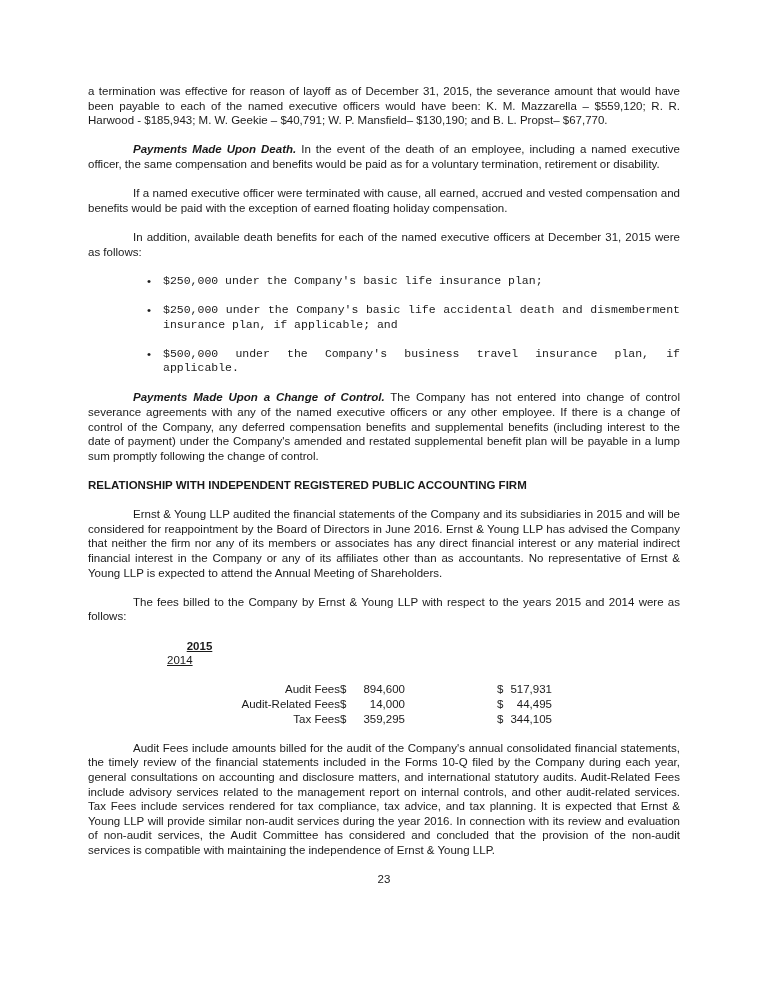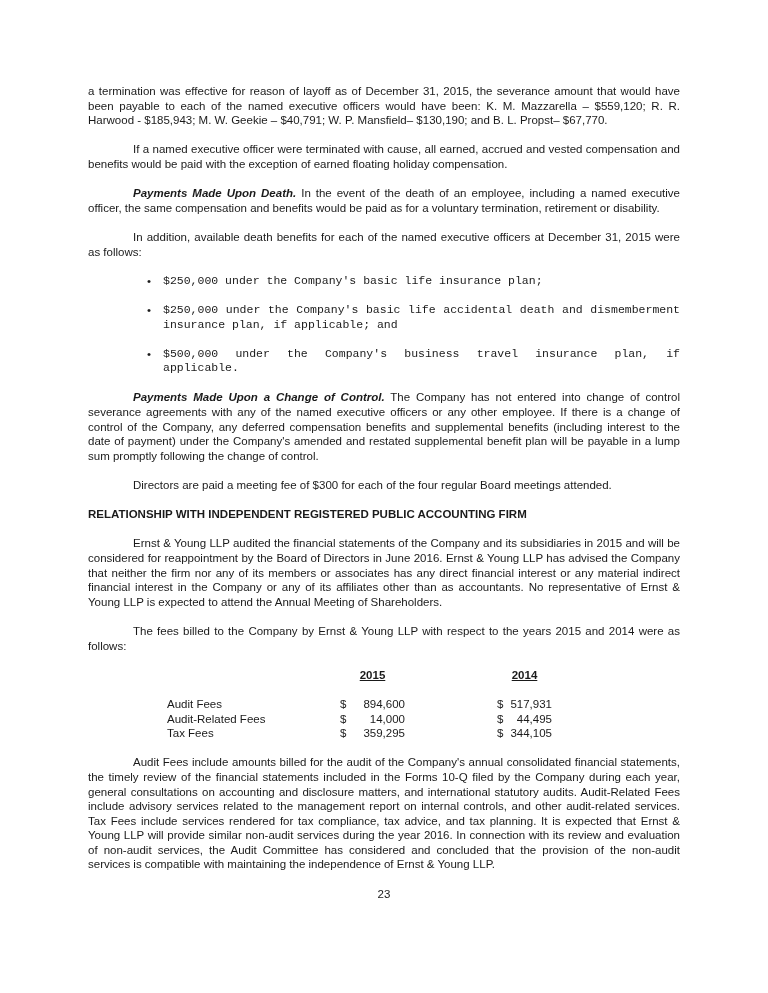--- a/index.html
+++ b/index.html
@@ -36,44 +36,44 @@
     margin: 0 0 14.6px 0;
     text-align: left;
   }
   .bullets { margin: 0 0 0 59px; }
   .bullet-row { display: flex; margin: 0 0 14.6px 0; }
   .bullet-char { width: 16px; flex: none; }
   .bullet-text { flex: 1; text-align: justify; font-family: Liberation Mono, monospace; }
 
   .fees { margin: 0 0 14.6px 79px; }
   .fees-row, .fees-head { display: flex; }
-  .fees-head { margin-bottom: 14.6px; }
-  .f-label { width: 173px; flex: none; }
+  .fees-head { margin-bottom: 14.6px; flex-direction: column; }
+  .f-label { width: 173px; flex: none; text-align: right; }
   .f-col1 { width: 65px; flex: none; display: flex; justify-content: space-between; }
   .f-gap { width: 92px; flex: none; }
   .f-col2 { width: 55px; flex: none; display: flex; justify-content: space-between; }
   .f-h1 { width: 65px; flex: none; text-align: center; font-weight: bold; text-decoration: underline; }
-  .f-h2 { width: 55px; flex: none; text-align: center; font-weight: bold; text-decoration: underline; }
+  .f-h2 { width: 55px; flex: none; text-align: left; font-weight: normal; text-decoration: underline; }
 
   .last-para { margin-bottom: 0; }
   .footer {
     text-align: center;
     margin-top: 4px;
   }
 </style>
 </head>
 <body>
 
 <div class="page">
 
   <p class="body">a termination was effective for reason of layoff as of December 31, 2015, the severance amount that would have been payable to each of the named executive officers would have been:  K. M. Mazzarella – $559,120; R. R. Harwood - $185,943; M. W. Geekie – $40,791; W. P. Mansfield– $130,190; and B. L. Propst– $67,770.</p>
 
+  <p class="body indent"><span class="lead">Payments Made Upon Death.</span><span> In the event of the death of an employee, including a named executive officer, the same compensation and benefits would be paid as for a voluntary termination, retirement or disability.</span></p>
+
   <p class="body indent">If a named executive officer were terminated with cause, all earned, accrued and vested compensation and benefits would be paid with the exception of earned floating holiday compensation.</p>
-
-  <p class="body indent"><span class="lead">Payments Made Upon Death.</span><span> In the event of the death of an employee, including a named executive officer, the same compensation and benefits would be paid as for a voluntary termination, retirement or disability.</span></p>
 
   <p class="body indent">In addition, available death benefits for each of the named executive officers at December 31, 2015 were as follows:</p>
 
   <div class="bullets">
     <div class="bullet-row">
       <span class="bullet-char">•</span>
       <span class="bullet-text">$250,000 under the Company's basic life insurance plan;</span>
     </div>
     <div class="bullet-row">
       <span class="bullet-char">•</span>
@@ -81,21 +81,20 @@
     </div>
     <div class="bullet-row">
       <span class="bullet-char">•</span>
       <span class="bullet-text">$500,000 under the Company's business travel insurance plan, if applicable.</span>
     </div>
   </div>
 
   <p class="body indent"><span class="lead">Payments Made Upon a Change of Control.</span><span> The Company has not entered into change of control severance agreements with any of the named executive officers or any other employee.  If there is a change of control of the Company, any deferred compensation benefits and supplemental benefits (including interest to the date of payment) under the Company's amended and restated supplemental benefit plan will be payable in a lump sum promptly following the change of control.</span></p>
 
 
-  <p class="body indent">Directors are paid a meeting fee of $300 for each of the four regular Board meetings attended.</p>
 
   <div class="heading-center">RELATIONSHIP WITH INDEPENDENT REGISTERED PUBLIC ACCOUNTING FIRM</div>
 
   <p class="body indent">Ernst &amp; Young LLP audited the financial statements of the Company and its subsidiaries in 2015 and will be considered for reappointment by the Board of Directors in June 2016.  Ernst &amp; Young LLP has advised the Company that neither the firm nor any of its members or associates has any direct financial interest or any material indirect financial interest in the Company or any of its affiliates other than as accountants.  No representative of Ernst &amp; Young LLP is expected to attend the Annual Meeting of Shareholders.</p>
 
   <p class="body indent">The fees billed to the Company by Ernst &amp; Young LLP with respect to the years 2015 and 2014 were as follows:</p>
 
   <div class="fees">
     <div class="fees-head">
       <span class="f-label"></span>

